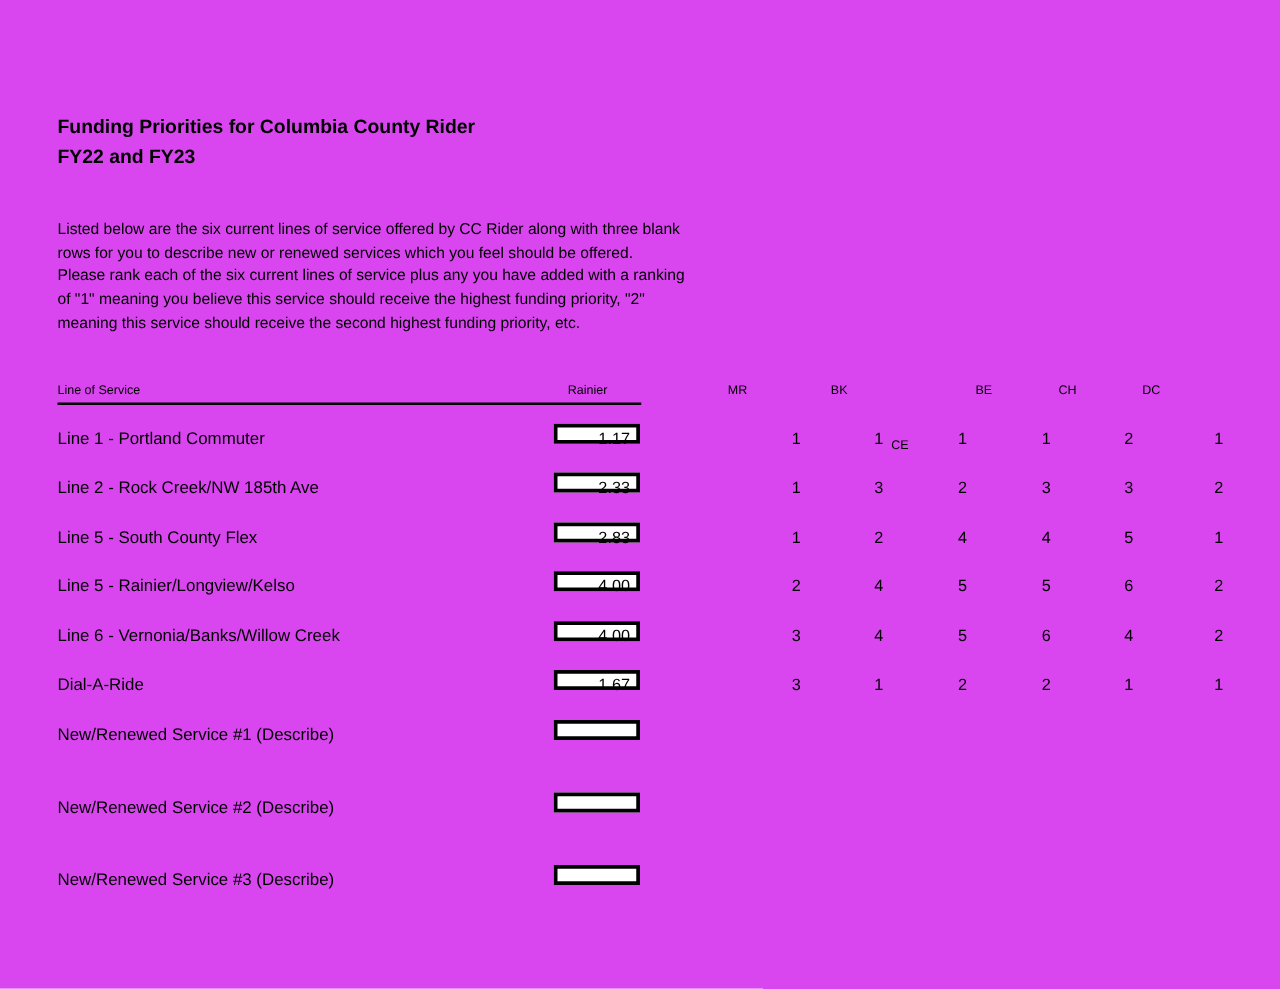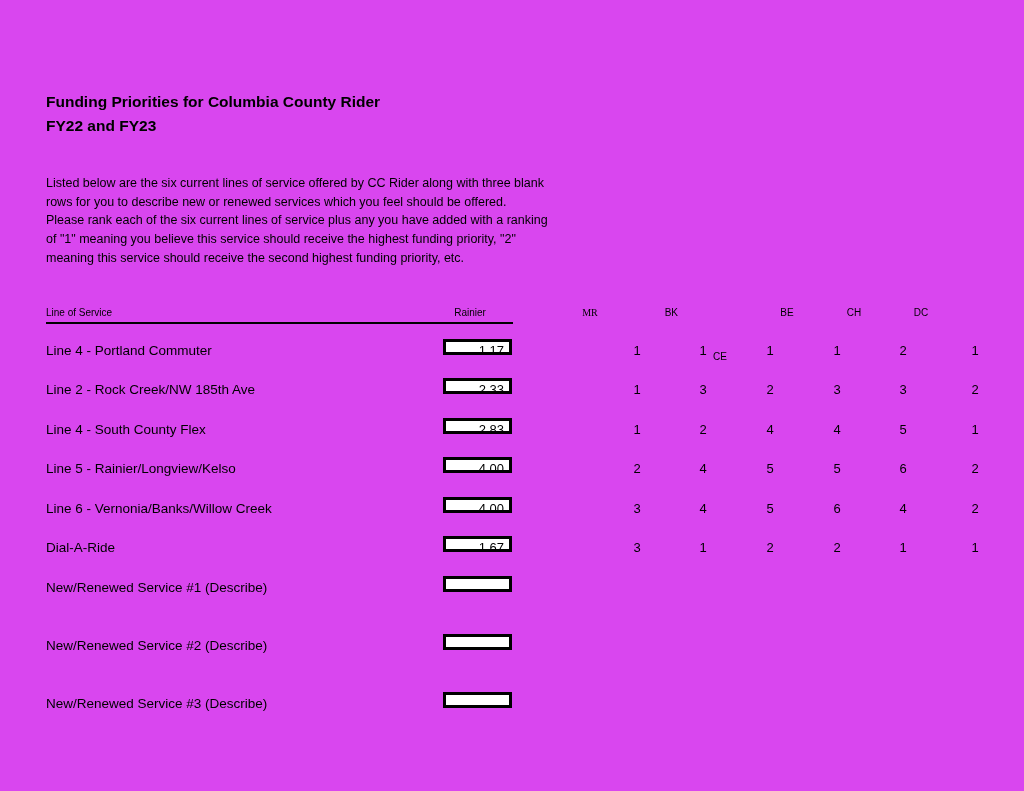--- a/index.html
+++ b/index.html
@@ -38,21 +38,21 @@
     left: 0;
     top: 305px;
     width: 1024px;
     height: 16px;
     font-size: 10px;
     line-height: 16px;
   }
   .th-los { position: absolute; left: 46px; white-space: nowrap; }
   .th-rank { position: absolute; left: 428px; width: 84px; text-align: center; }
   .th-col { position: absolute; width: 50px; text-align: center; }
-  .h0 { left: 565px; font-family: Liberation Serif, serif; } .h1 { left: 628px; text-align: right; } .h2 { left: 695px; margin-top: 44px; }
+  .h0 { left: 565px; } .h1 { left: 628px; text-align: right; } .h2 { left: 695px; margin-top: 44px; }
   .h3 { left: 762px; } .h4 { left: 829px; } .h5 { left: 896px; }
   .rule {
     position: absolute;
     left: 46px;
     top: 322px;
     width: 467px;
     height: 2px;
     background: #000000;
   }
   .row {
@@ -124,21 +124,21 @@
     <span class="th-col h1">BK</span>
     <span class="th-col h2">CE</span>
     <span class="th-col h3">BE</span>
     <span class="th-col h4">CH</span>
     <span class="th-col h5">DC</span>
   </div>
 
   <div class="rule"></div>
 
   <div class="row r1">
-    <span class="svc-label">Line 4 - Portland Commuter</span>
+    <span class="svc-label">Line 1 - Portland Commuter</span>
     <div class="rank-box">
       <span class="val">1.17</span>
     </div>
     <span class="vote v0">1</span>
     <span class="vote v1">1</span>
     <span class="vote v2">1</span>
     <span class="vote v3">1</span>
     <span class="vote v4">2</span>
     <span class="vote v5">1</span>
   </div>
@@ -150,21 +150,21 @@
     </div>
     <span class="vote v0">1</span>
     <span class="vote v1">3</span>
     <span class="vote v2">2</span>
     <span class="vote v3">3</span>
     <span class="vote v4">3</span>
     <span class="vote v5">2</span>
   </div>
 
   <div class="row r3">
-    <span class="svc-label">Line 4 - South County Flex</span>
+    <span class="svc-label">Line 5 - South County Flex</span>
     <div class="rank-box">
       <span class="val">2.83</span>
     </div>
     <span class="vote v0">1</span>
     <span class="vote v1">2</span>
     <span class="vote v2">4</span>
     <span class="vote v3">4</span>
     <span class="vote v4">5</span>
     <span class="vote v5">1</span>
   </div>

